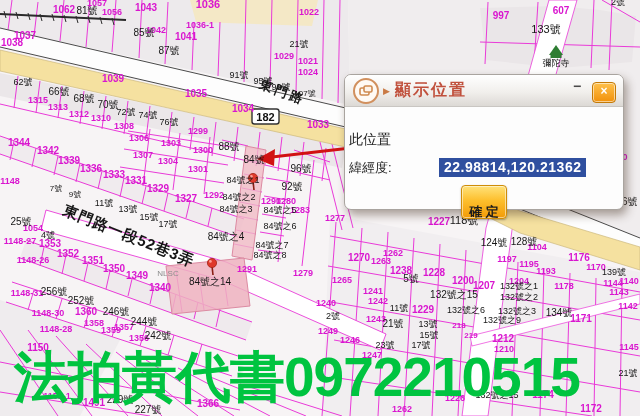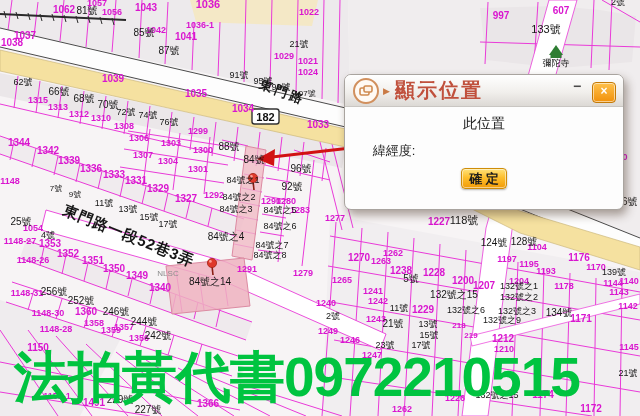--- a/index.html
+++ b/index.html
@@ -10,35 +10,35 @@
   
   .dialog{position:absolute;left:344px;top:74px;width:278px;height:134px;
           background:#fdfdfd;border:1px solid #a9a49f;border-radius:7px;
           box-shadow:3px 5px 10px rgba(70,50,35,.45);z-index:5;}
   .dlg-header{height:31px;border-radius:6px 6px 0 0;position:relative;
           background:linear-gradient(#ffffff 0%,#f1efec 55%,#dcd9d5 100%);
           border-bottom:1px solid #c9c6c2;display:flex;align-items:center;padding:0 8px;}
   .hdr-icon{width:22px;height:22px;border:2px solid #d1905e;border-radius:50%;
           background:#fffaf4;flex:none;display:flex;align-items:center;justify-content:center;}
   .hdr-caret{color:#c97a45;font-size:9px;margin:0 5px 0 4px;}
-  .hdr-title{color:#c0503c;font-weight:bold;font-size:20px;letter-spacing:2px;}
+  .hdr-title{color:#c0503c;font-weight:bold;font-size:16px;letter-spacing:2px;}
   .btn-min{position:absolute;right:38px;top:4px;width:16px;height:16px;color:#4a4a4a;
           font-weight:bold;font-size:14px;line-height:14px;text-align:center;cursor:pointer;}
   .btn-close{position:absolute;right:7px;top:7px;width:22px;height:19px;
           background:linear-gradient(#ffc14d,#f1910a);border:1px solid #c47a06;border-radius:4px;
           box-shadow:inset 0 0 0 1px rgba(255,255,255,.55);color:#fff;font-weight:bold;
           font-size:12px;line-height:17px;text-align:center;cursor:pointer;}
   .dlg-body{padding:5px 4px 0 4px;font-size:13px;color:#1c1c1c;}
-  .place-title{text-align:center;margin:3px 0 9px;font-size:14px;}
+  .place-title{text-align:left;margin:19px 0 9px;font-size:14px;}
   .row{display:flex;align-items:center;margin:0 0 8px;}
-  .row .lbl{width:90px;flex:none;text-align:center;font-size:13px;white-space:nowrap;}
+  .row .lbl{width:90px;flex:none;text-align:left;font-size:13px;white-space:nowrap;}
   .val-latlng{background:#2f4f9f;color:#fff;font-weight:bold;font-size:14px;
           padding:1px 5px 2px;letter-spacing:.5px;}
   .val-dms{background:#daedf8;color:#e05a00;font-size:13px;padding:1px 3px 2px;white-space:nowrap;}
-  .confirm{display:block;margin:1px auto 0;min-width:46px;height:21px;padding:0 6px;
+  .confirm{display:block;margin:1px auto 0;min-width:46px;height:21px;padding:16px 6px;
           background:linear-gradient(#ffe27a,#fdbf2d 45%,#f29b07);border:1px solid #cf8d08;
           border-radius:4px;box-shadow:0 1px 2px rgba(0,0,0,.3),inset 0 0 0 1px rgba(255,255,255,.5);
           font-family:inherit;font-weight:bold;font-size:13px;color:#1c1c1c;line-height:19px;cursor:pointer;}
   
   .watermark{position:absolute;left:14px;top:349px;z-index:6;font-size:55px;font-weight:bold;
           line-height:1.05;letter-spacing:-1px;white-space:nowrap;pointer-events:none;}
 </style>
 </head>
 <body>
 
@@ -308,18 +308,19 @@
     </span>
     <span class="hdr-caret">▶</span>
     <span class="hdr-title">顯示位置</span>
     <span class="btn-min">−</span>
     <span class="btn-close">×</span>
   </div>
   <div class="dlg-body">
     <div class="place-title">此位置</div>
     <div class="row">
       <span class="lbl">緯經度:</span>
+      <span class="val-latlng">22.98814,120.21362</span>
     </div>
     <button class="confirm">確 定</button>
   </div>
 </div>
 
 <div class="watermark" style="color: rgb(0, 196, 64);">法拍黃代書0972210515</div>
 
 </body></html>

